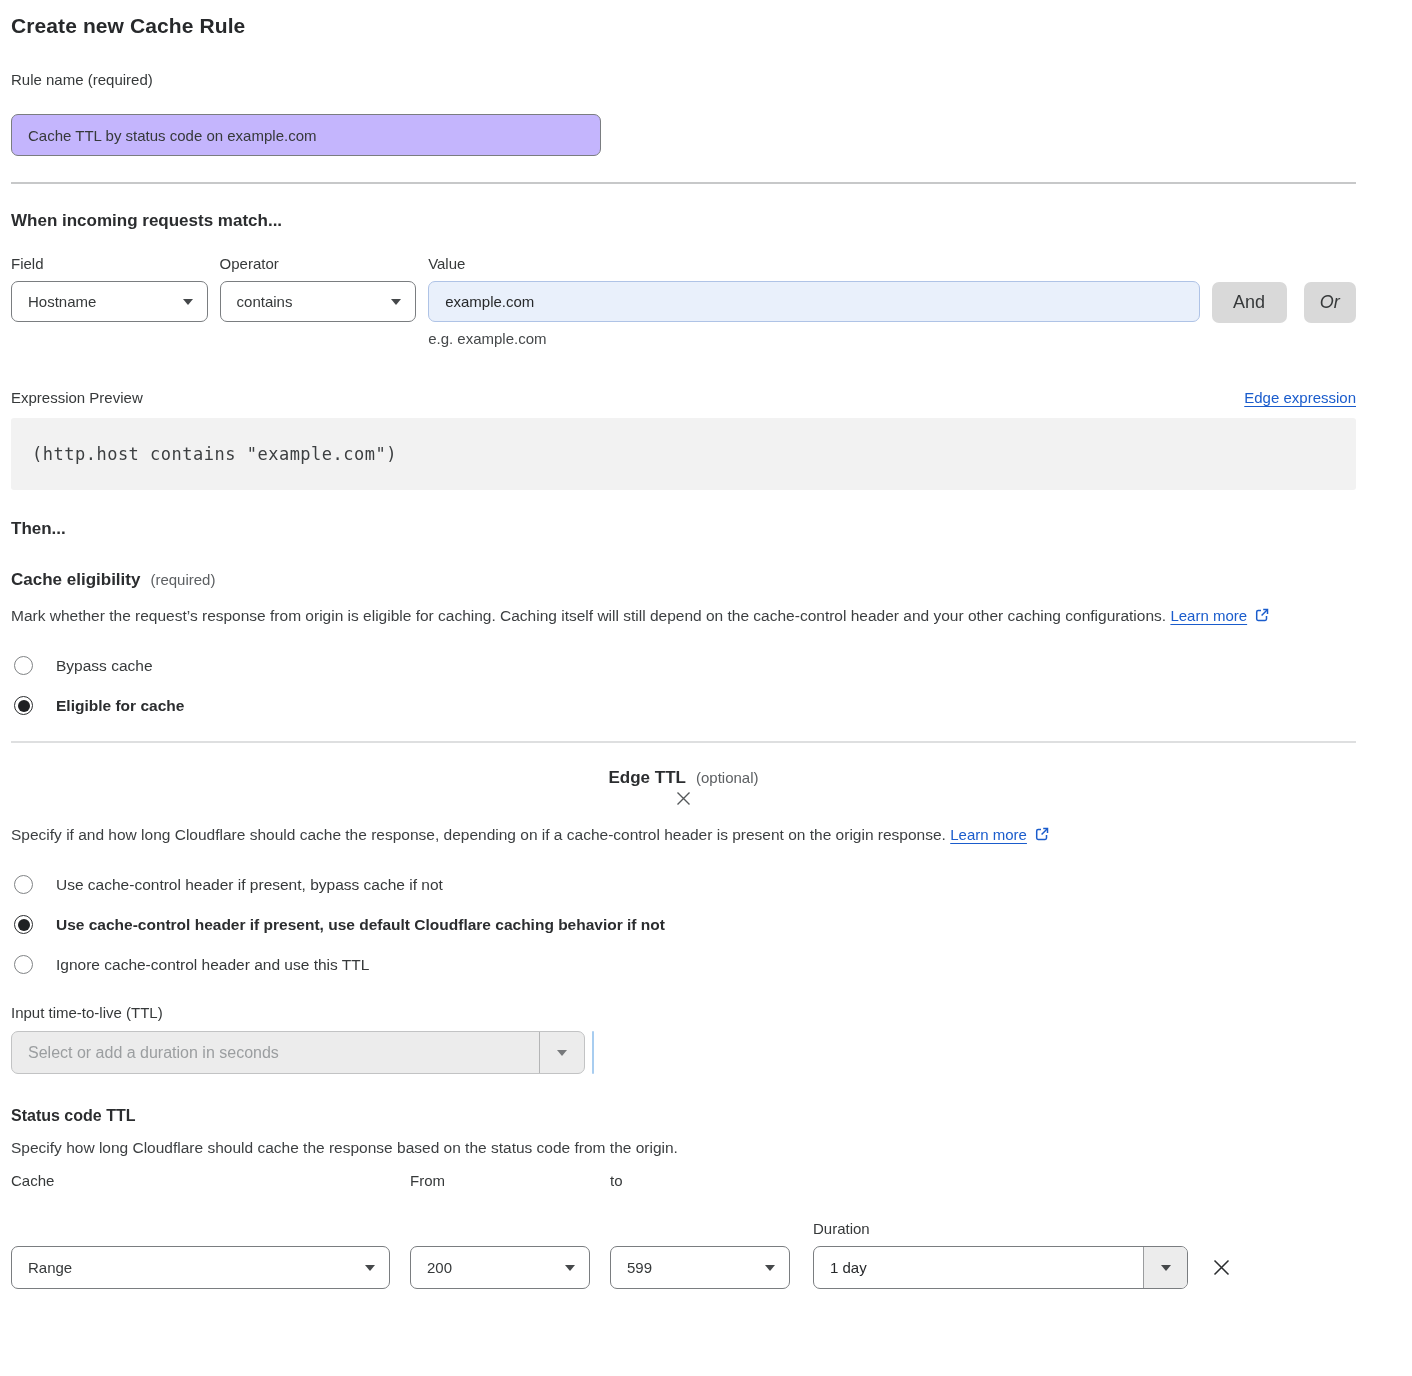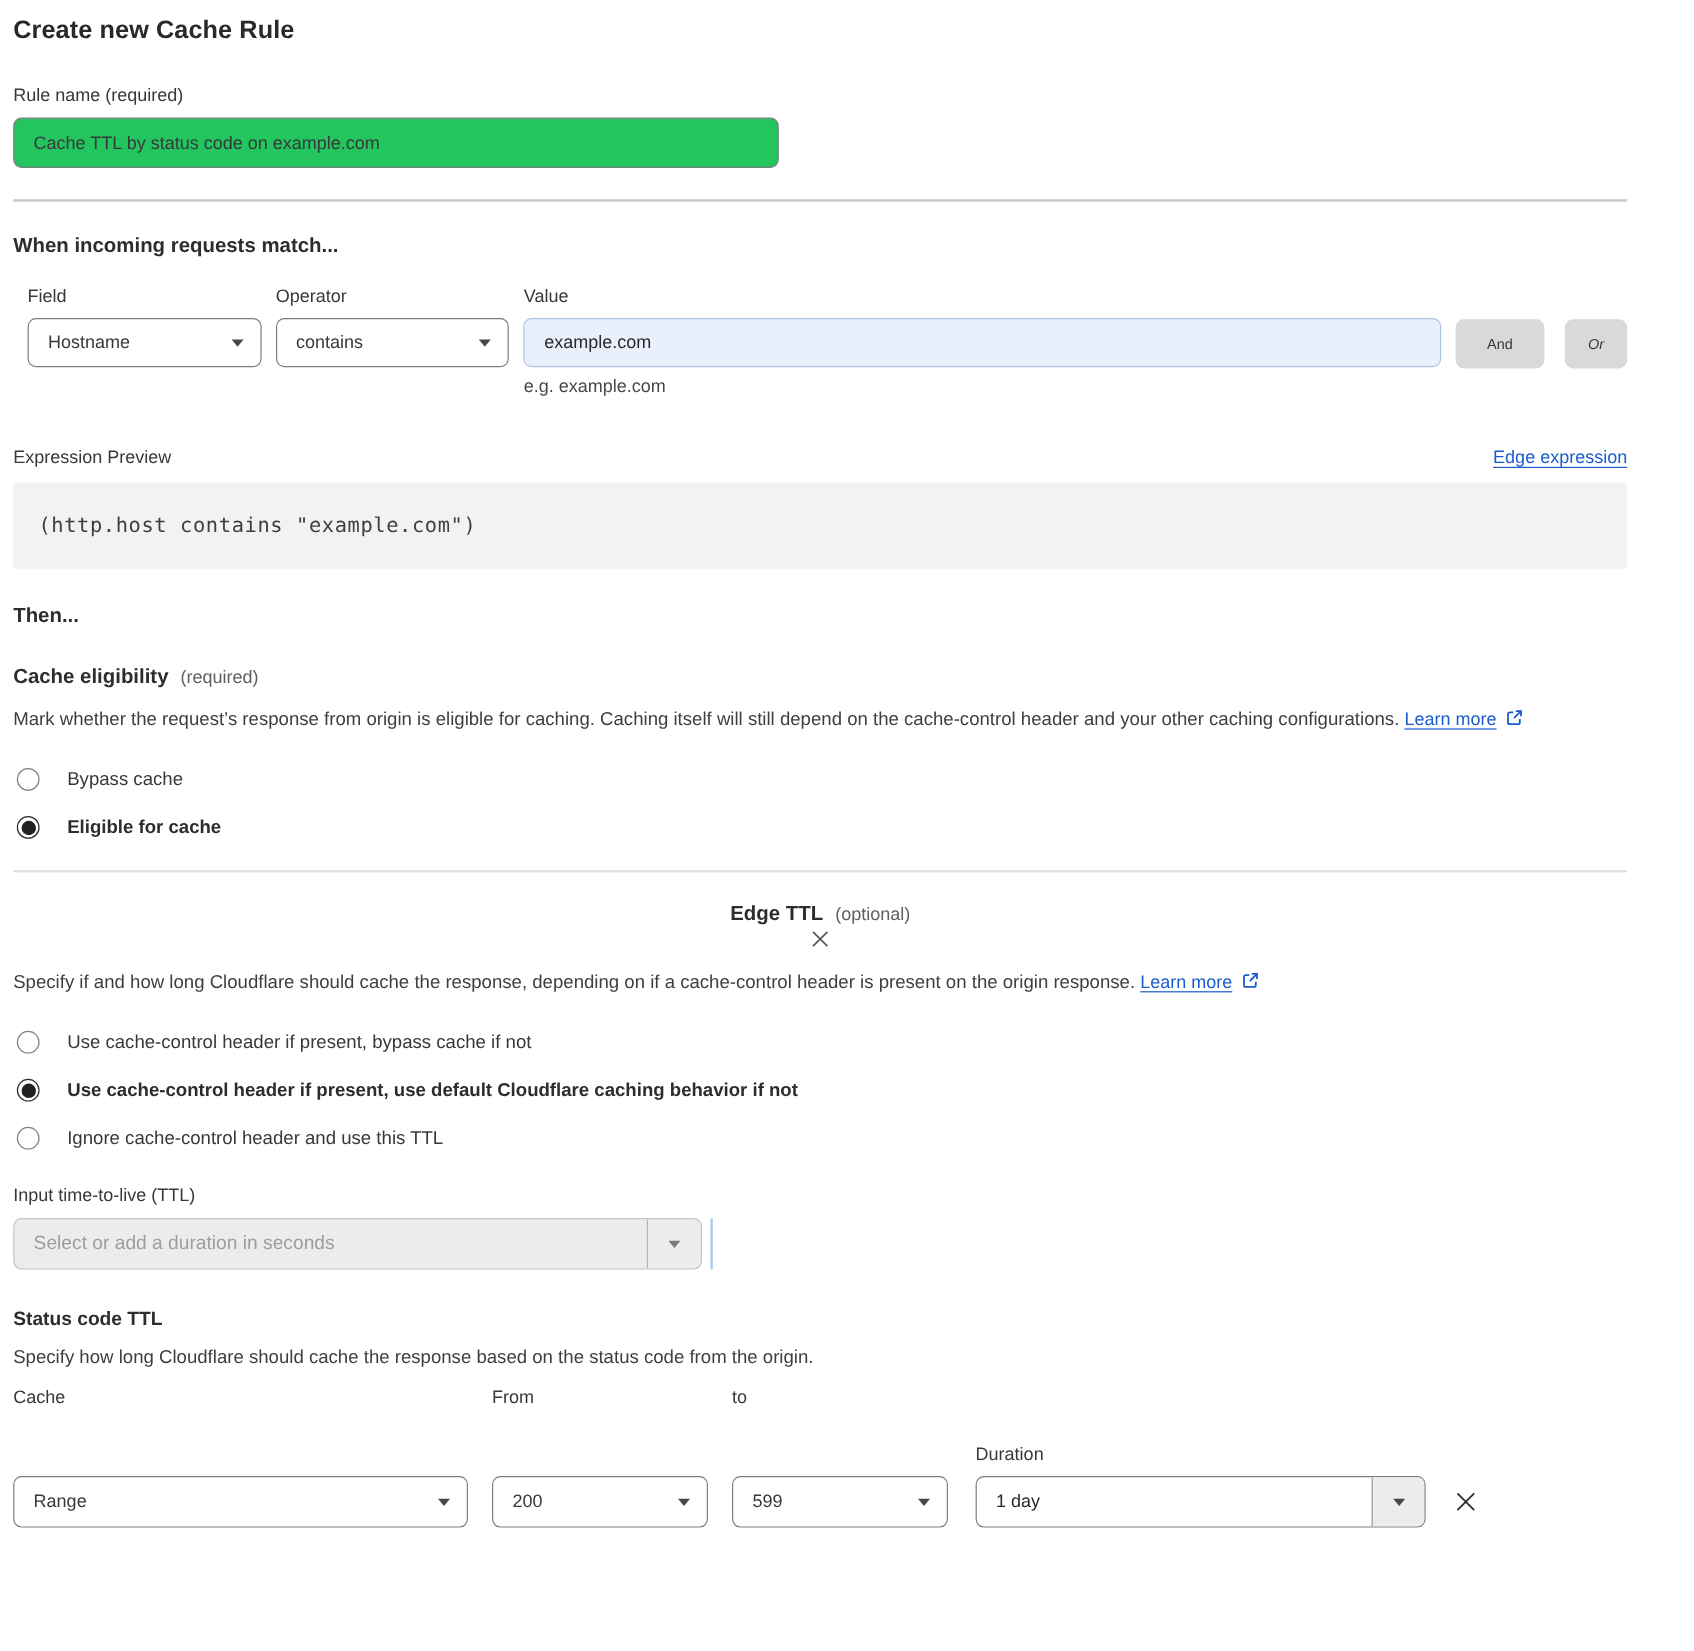--- a/index.html
+++ b/index.html
@@ -12,36 +12,36 @@
   }
   .page { padding: 14px 56px 26px 11px; }
 
   h1.page-title { font-size: 21px; font-weight: 700; color:#27292b; letter-spacing:.1px; }
 
   .field-label { font-size: 15px; color:#36393a; }
   .help-text { font-size: 15px; color:#45484a; margin-top: 9px; }
 
   .rule-name-label { margin-top: 33px; }
   .text-input {
-    display:block; margin-top: 10px;
-    width: 638px; height: 42px;
+    display:block; margin-top: 26px;
+    width: 590px; height: 42px;
     border: 1px solid #7a7d80; border-radius: 7px;
     padding: 0 16px; font-size: 15px; color:#36393a;
-    font-family: inherit; background:#22c55e; outline:none;
+    font-family: inherit; background:#c4b5fd; outline:none;
   }
 
   .divider { border:none; border-top: 2px solid #c7c8c9; margin-top: 26px; }
   .divider.light { border-top: 2px solid #dedfe0; }
 
   .section-heading { font-size: 17px; font-weight: 700; color:#2b2d2f; margin-top: 27px; }
 
   .match-row { display:flex; margin-top: 24px; }
   .match-col { display:flex; flex-direction:column; }
   .match-col .field-label { margin-bottom: 9px; }
-  .col-field { width: 199px; margin-right: 12px; margin-left: 12px; }
+  .col-field { width: 199px; margin-right: 12px; }
   .col-operator { width: 199px; margin-right: 12px; }
   .col-value { width: 781px; margin-right: 12px; }
 
   .select-box {
     height: 41px; border: 1px solid #7a7d80; border-radius: 7px;
     background:#fff; display:flex; align-items:center;
     padding: 0 14px 0 16px; font-size: 15px; color:#36393a;
     cursor:pointer; user-select:none;
   }
   .select-box .select-text { flex:1; }
@@ -53,21 +53,21 @@
     display:inline-block;
   }
   .value-input {
     height: 41px; width: 100%;
     border: 1px solid #afc3e6; border-radius: 7px;
     background:#e9f0fb; padding: 0 16px;
     font-size: 15px; color:#27292b; font-family: inherit; outline:none;
   }
   .btn-gray {
     height: 41px; border:none; border-radius: 7px;
-    background:#d9d9d9; color:#36393a; font-size: 12px;
+    background:#d9d9d9; color:#36393a; font-size: 18px;
     font-family: inherit; cursor:pointer; margin-top: 27px;
   }
   .btn-and { width: 76px; margin-right: 17px; }
   .btn-or { width: 53px; font-style: italic; }
   .value-help { margin-top: 8px; font-size:15px; color:#45484a; }
 
   .expr-header { display:flex; justify-content:space-between; align-items:flex-end; margin-top: 42px; }
   .link { color:#1a5ccc; font-size: 15px; text-decoration: underline; text-underline-offset: 3px; cursor:pointer; }
   .code-block {
     margin-top: 12px; height: 72px; background:#f2f2f2; border-radius: 3px;

